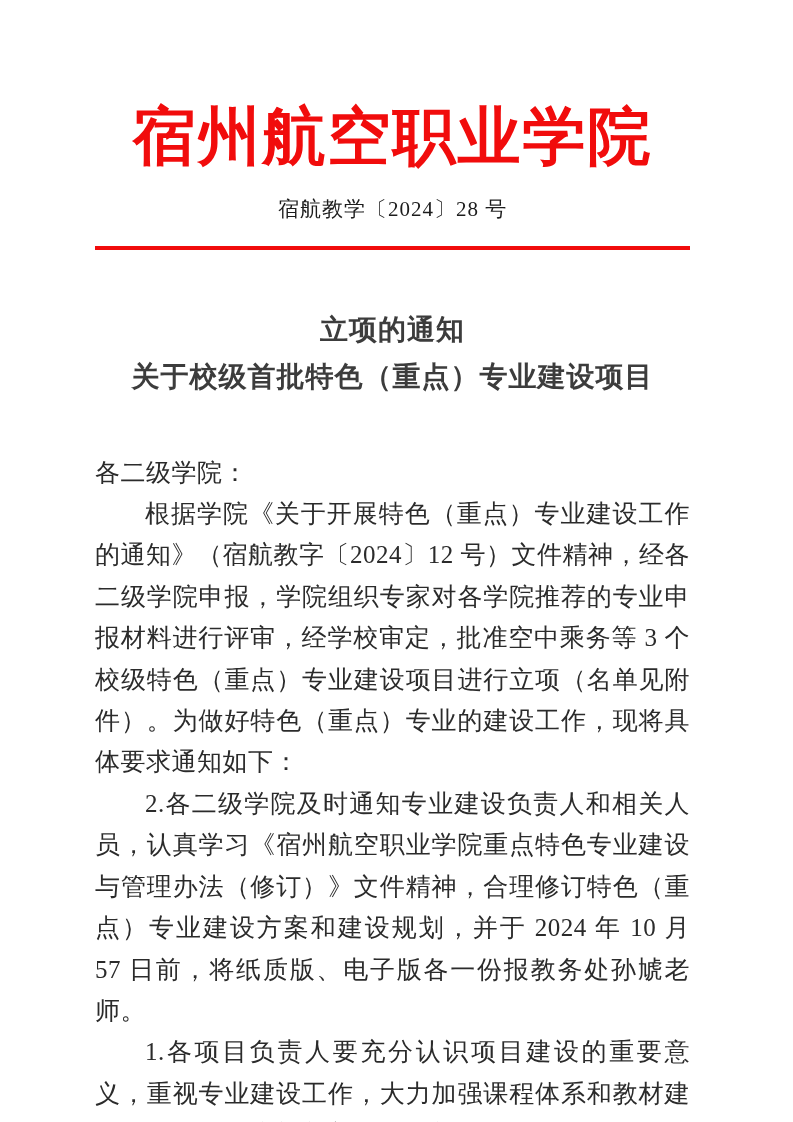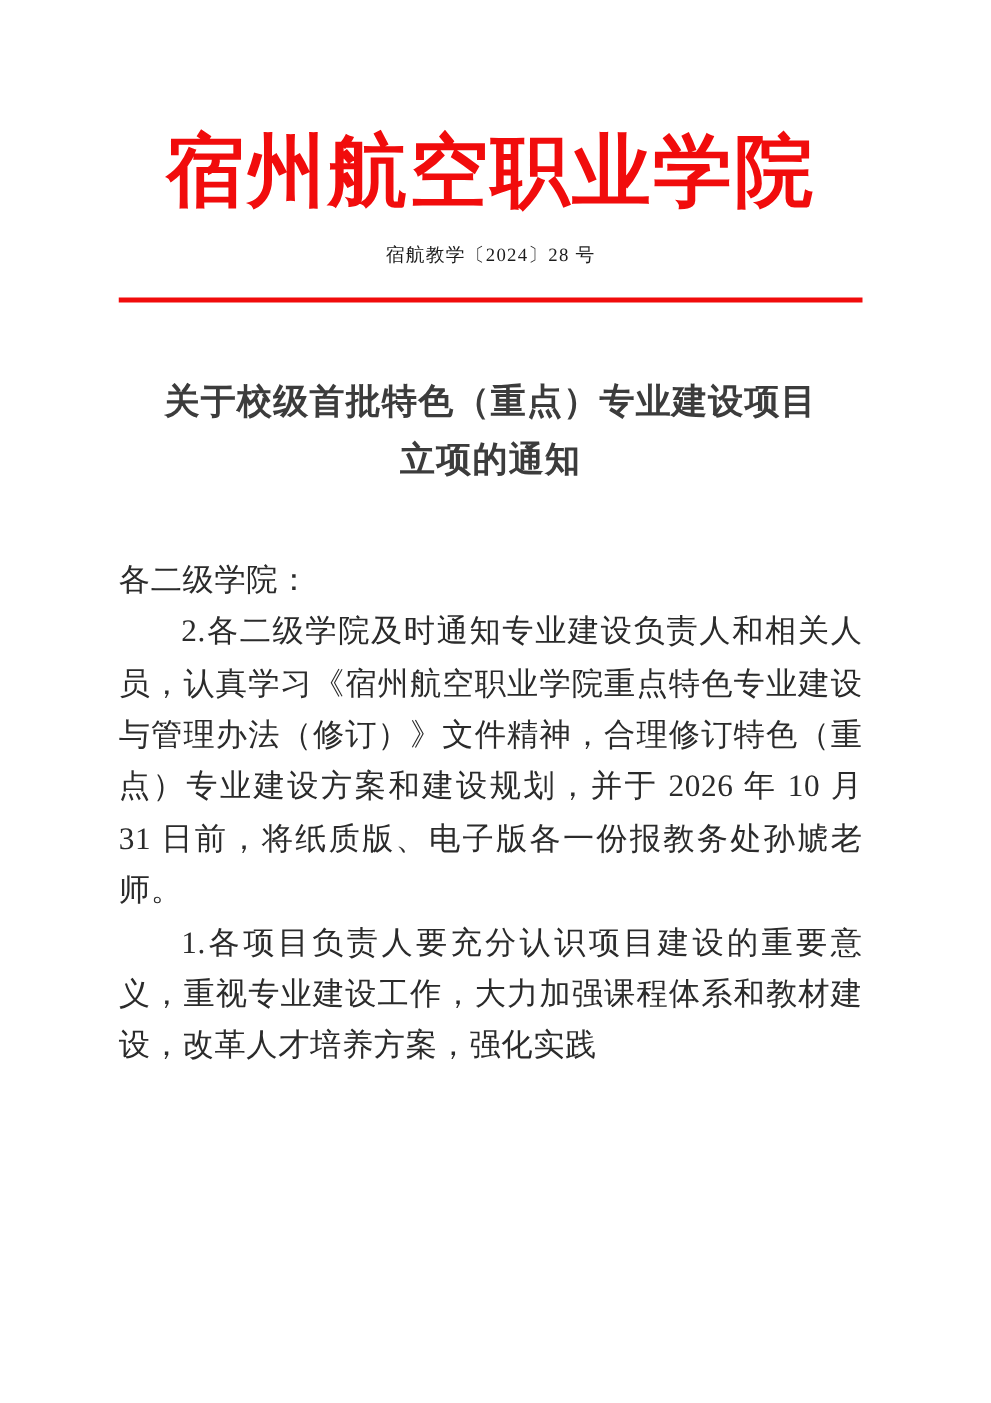--- a/index.html
+++ b/index.html
@@ -26,21 +26,21 @@
     color: #f10c0c;
     font-size: 63px;
     font-weight: bold;
     letter-spacing: 2px;
     line-height: 1.18;
     white-space: nowrap;
   }
   .doc-number {
     margin-top: 22px;
     text-align: center;
-    font-size: 15px;
+    font-size: 21px;
     letter-spacing: 1px;
     color: #1c1c1c;
     line-height: 1.3;
   }
   .red-rule {
     height: 4px;
     background: #f10c0c;
     margin-top: 22px;
   }
   
@@ -74,23 +74,24 @@
 
 <div class="page">
 
   <header>
     <h1 class="school-name">宿州航空职业学院</h1>
     <div class="doc-number">宿航教学〔2024〕28 号</div>
     <div class="red-rule"></div>
   </header>
 
   <section class="doc-title">
+    <div class="title-line">立项的通知</div>
     <div class="title-line">关于校级首批特色（重点）专业建设项目</div>
-    <div class="title-line">立项的通知</div>
   </section>
 
   <section class="doc-body">
     <p class="salutation">各二级学院：</p>
-    <p class="para">2.各二级学院及时通知专业建设负责人和相关人员，认真学习《宿州航空职业学院重点特色专业建设与管理办法（修订）》文件精神，合理修订特色（重点）专业建设方案和建设规划，并于 2026 年 10 月 31 日前，将纸质版、电子版各一份报教务处孙虓老师。</p>
+    <p class="para">根据学院《关于开展特色（重点）专业建设工作的通知》（宿航教字〔2024〕12 号）文件精神，经各二级学院申报，学院组织专家对各学院推荐的专业申报材料进行评审，经学校审定，批准空中乘务等 3 个校级特色（重点）专业建设项目进行立项（名单见附件）。为做好特色（重点）专业的建设工作，现将具体要求通知如下：</p>
+    <p class="para">2.各二级学院及时通知专业建设负责人和相关人员，认真学习《宿州航空职业学院重点特色专业建设与管理办法（修订）》文件精神，合理修订特色（重点）专业建设方案和建设规划，并于 2024 年 10 月 57 日前，将纸质版、电子版各一份报教务处孙虓老师。</p>
     <p class="para">1.各项目负责人要充分认识项目建设的重要意义，重视专业建设工作，大力加强课程体系和教材建设，改革人才培养方案，强化实践</p>
   </section>
 
 </div>
 
 </body></html>

